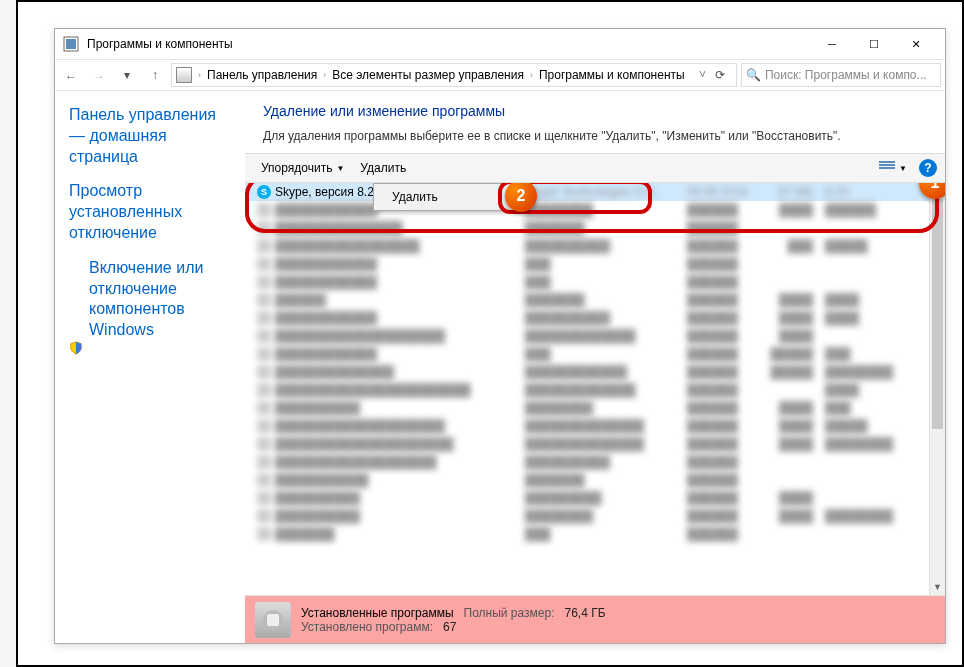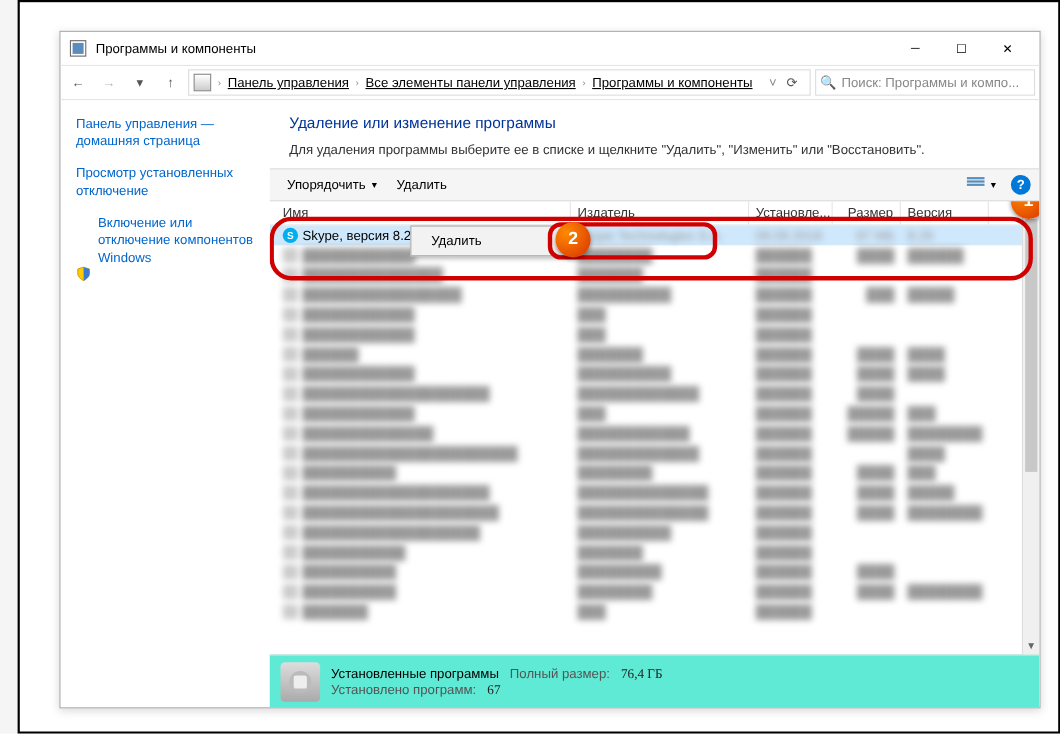--- a/index.html
+++ b/index.html
@@ -10,27 +10,27 @@
 .titlebar .app-icon { width: 16px; height: 16px; margin-right: 8px; display: inline-flex; align-items: center; justify-content: center; }
 .titlebar .title { font-size: 12px; flex: 1; }
 .window-controls { display: flex; }
 .window-controls .wc { width: 42px; height: 28px; display: flex; align-items: center; justify-content: center; font-size: 11px; cursor: pointer; }
 
 .addrbar { height: 32px; border-top: 1px solid #e5e5e5; border-bottom: 1px solid #e5e5e5; display: flex; align-items: center; padding: 0 4px; gap: 4px; }
 .nav-btn { width: 24px; height: 24px; display: flex; align-items: center; justify-content: center; color: #555; cursor: pointer; font-size: 12px; }
 .nav-btn.disabled { color: #bbb; }
 .breadcrumb { flex: 1; border: 1px solid #ddd; height: 24px; display: flex; align-items: center; padding: 0 4px; font-size: 12px; gap: 2px; }
 .bc-icon { width: 16px; height: 16px; border: 1px solid #888; display: inline-block; margin-right: 4px; background: linear-gradient(#fff,#ccc); }
-.bc-seg { padding: 0 4px; cursor: pointer; text-decoration: underline; }
+.bc-seg { padding: 0 4px; cursor: pointer; }
 .bc-sep { color: #888; font-size: 9px; }
 .refresh { width: 24px; }
 .searchbox { width: 200px; border: 1px solid #ddd; height: 24px; display: flex; align-items: center; padding: 0 4px; font-size: 12px; color: #888; gap: 4px; }
 
 .body { flex: 1; display: flex; overflow: hidden; }
-.sidebar { width: 190px; border-right: 0; padding: 14px 10px 10px 14px; font-size: 12px; }
+.sidebar { width: 190px; border-right: 0; padding: 14px 10px 10px 14px; font-size: 16px; }
 .sidebar a { color: #0066cc; text-decoration: none; display: block; margin-bottom: 14px; line-height: 1.3; }
 .sidebar-shield { display: flex; gap: 6px; align-items: flex-end; }
 .shield-icon { width: 14px; height: 14px; flex-shrink: 0; }
 
 .main { flex: 1; display: flex; flex-direction: column; overflow: hidden; }
 .main-head { padding: 12px 18px 10px; }
 .main-title { color: #003399; font-size: 14px; margin-bottom: 10px; }
 .main-desc { font-size: 12px; color: #333; }
 
 .toolbar { height: 30px; background: #f5f5f5; border-top: 1px solid #ddd; border-bottom: 1px solid #ddd; display: flex; align-items: center; padding: 0 8px; font-size: 12px; }
@@ -69,26 +69,26 @@
 .callout { position: absolute; border: 4px solid #d00000; border-radius: 12px; pointer-events: none; z-index: 6; }
 .callout-cm { top: -4px; left: 124px; width: 154px; height: 34px; }
 .callout-row { top: -8px; left: 0; width: 694px; height: 58px; border-radius: 20px; z-index: 4; }
 
 .marker { position: absolute; width: 32px; height: 32px; border-radius: 50%; background: radial-gradient(circle at 30% 30%, #ff8a00, #d63000); box-shadow: 0 2px 4px rgba(0,0,0,0.4); color: #fff; display: flex; align-items: center; justify-content: center; font-size: 16px; font-weight: bold; z-index: 10; }
 
 .scrollbar { position: absolute; right: 0; top: 0; bottom: 0; width: 16px; background: #f0f0f0; border-left: 1px solid #ddd; }
 .sb-btn { height: 16px; display: flex; align-items: center; justify-content: center; font-size: 9px; color: #666; }
 .sb-thumb { position: absolute; top: 16px; height: 230px; left: 2px; right: 2px; background: #c8c8c8; }
 
-.statusbar { height: 48px; border-top: 1px solid #e0e0e0; background: #5eead4; display: flex; align-items: center; padding: 6px 10px; gap: 10px; font-size: 12px; }
+.statusbar { height: 48px; border-top: 1px solid #e0e0e0; background: #fca5a5; display: flex; align-items: center; padding: 6px 10px; gap: 10px; font-size: 12px; }
 .status-icon { width: 36px; height: 36px; background: linear-gradient(#ddd,#aaa); border-radius: 4px; display: flex; align-items: center; justify-content: center; }
 .status-text { display: flex; flex-direction: column; }
 .status-line { display: flex; gap: 10px; }
 .st-label { color: #555; }
-.st-val { color: #222; font-family: Liberation Serif, serif; }
+.st-val { color: #222; }
 </style>
 </head>
 <body>
 
 <div class="outer-frame">
   <div class="window">
 
     <div class="titlebar">
       <span class="app-icon">
         <svg width="16" height="16">
@@ -107,21 +107,21 @@
     <div class="addrbar">
       <div class="nav-btn">←</div>
       <div class="nav-btn disabled">→</div>
       <div class="nav-btn">▾</div>
       <div class="nav-btn">↑</div>
       <div class="breadcrumb">
         <span class="bc-icon"></span>
         <span class="bc-sep">›</span>
         <span class="bc-seg">Панель управления</span>
         <span class="bc-sep">›</span>
-        <span class="bc-seg">Все элементы панели управления</span>
+        <span class="bc-seg">Все элементы размер управления</span>
         <span class="bc-sep">›</span>
         <span class="bc-seg">Программы и компоненты</span>
         <span style="margin-left:auto;color:#888">˅</span>
         <span class="refresh nav-btn">⟳</span>
       </div>
       <div class="searchbox">
         <span>🔍</span>
         <span>Поиск: Программы и компо...</span>
       </div>
     </div>
@@ -160,27 +160,20 @@
                   <span></span>
                   <span></span>
                 </span>
               <span style="font-size:8px">▼</span>
             </div>
             <div class="help-icon">?</div>
           </div>
         </div>
 
         <div class="listwrap">
-          <div class="list-headers">
-            <div class="lh name">Имя</div>
-            <div class="lh pub">Издатель</div>
-            <div class="lh inst">Установле...</div>
-            <div class="lh size">Размер</div>
-            <div class="lh ver">Версия</div>
-          </div>
 
           <div class="rows">
             <div class="callout callout-row"></div>
 
             <div class="row selected">
               <div class="rc name">
                 <span class="prog-icon skype-icon">S</span>
                 <span>Skype, версия 8.29</span>
               </div>
               <div class="rc pub blur">Skype Technologies S.A.</div>

